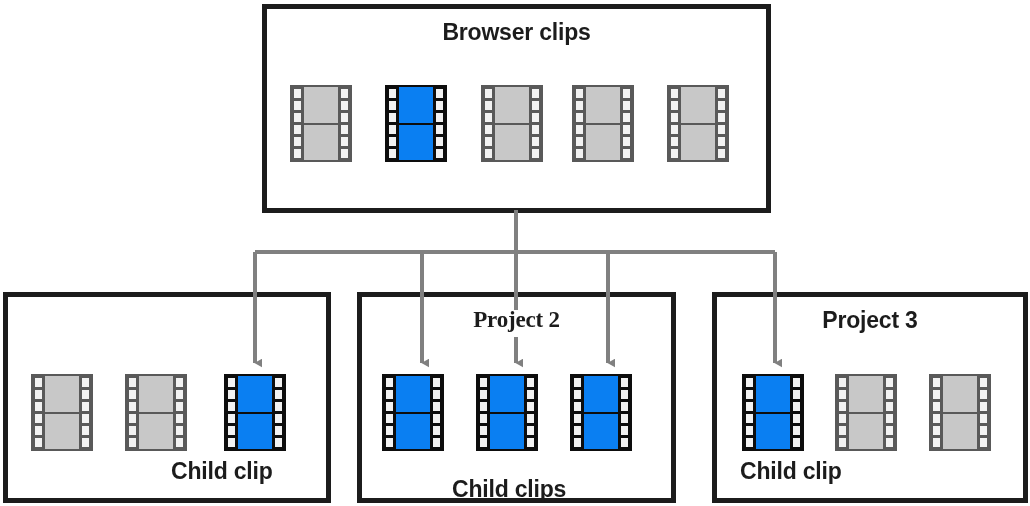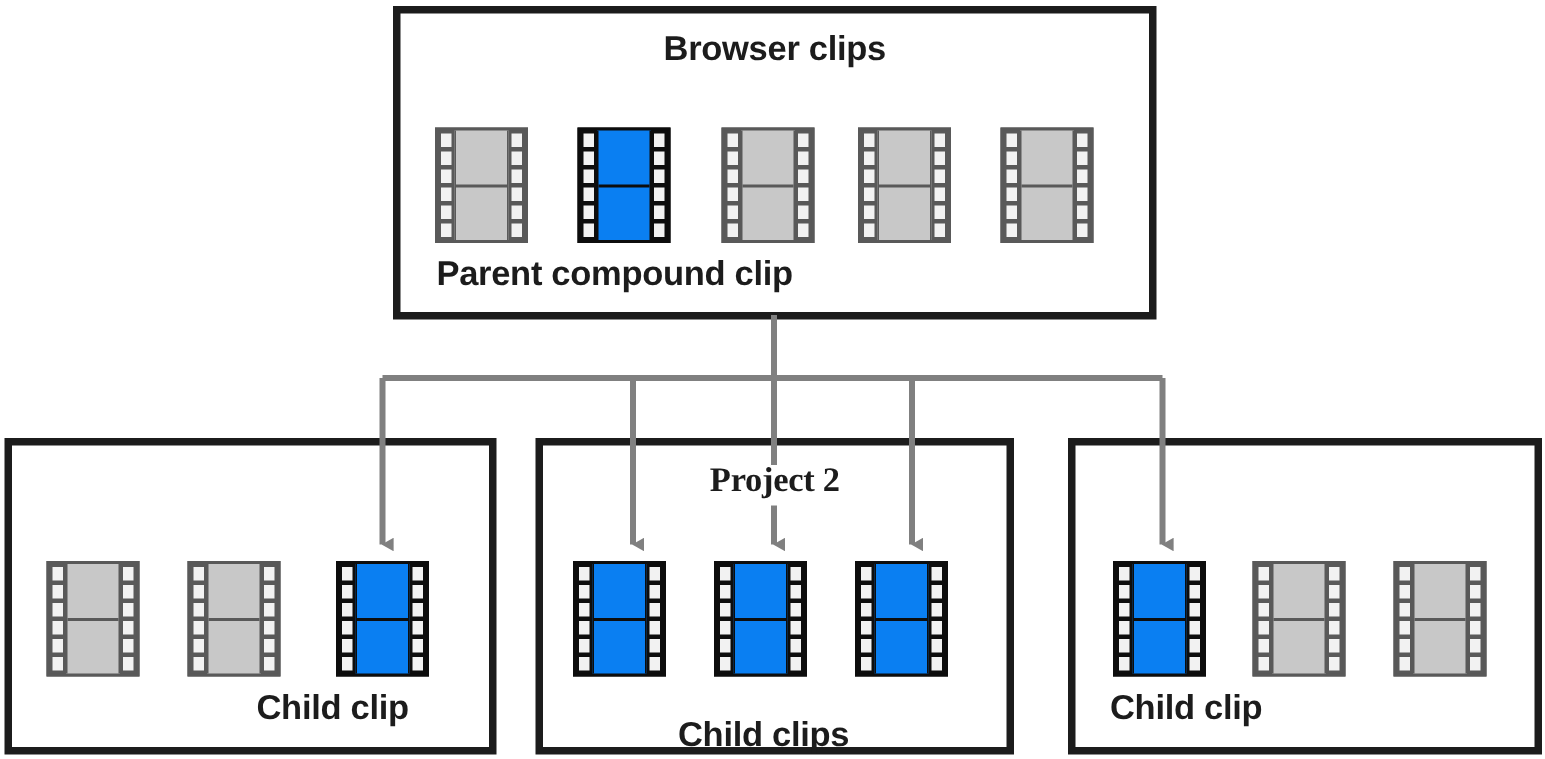--- a/index.html
+++ b/index.html
@@ -64,21 +64,20 @@
   #connectors{position:absolute;left:0;top:0;width:1030px;height:506px;
               pointer-events:none;}
 </style>
 </head>
 <body>
 
 <div id="stage">
 
   <div class="box" id="parent-box"></div>
   <div class="title" id="parent-title">Browser clips</div>
-  <div class="caption" id="parent-caption">Parent compound clip</div>
 
   <div class="clip grey" style="left:290px;top:85px;">
     <div class="rail">
         <span></span>
         <span></span>
         <span></span>
         <span></span>
         <span></span>
         <span></span>
       </div>
@@ -316,20 +315,21 @@
         <span></span>
         <span></span>
         <span></span>
         <span></span>
         <span></span>
         <span></span>
       </div>
   </div>
 
   <div class="box" id="p3-box"></div>
+  <div class="title" id="p3-title">Project 3</div>
   <div class="caption" id="p3-caption">Child clip</div>
 
   <div class="clip blue" style="left:742px;top:374px;">
     <div class="rail">
         <span></span>
         <span></span>
         <span></span>
         <span></span>
         <span></span>
         <span></span>

